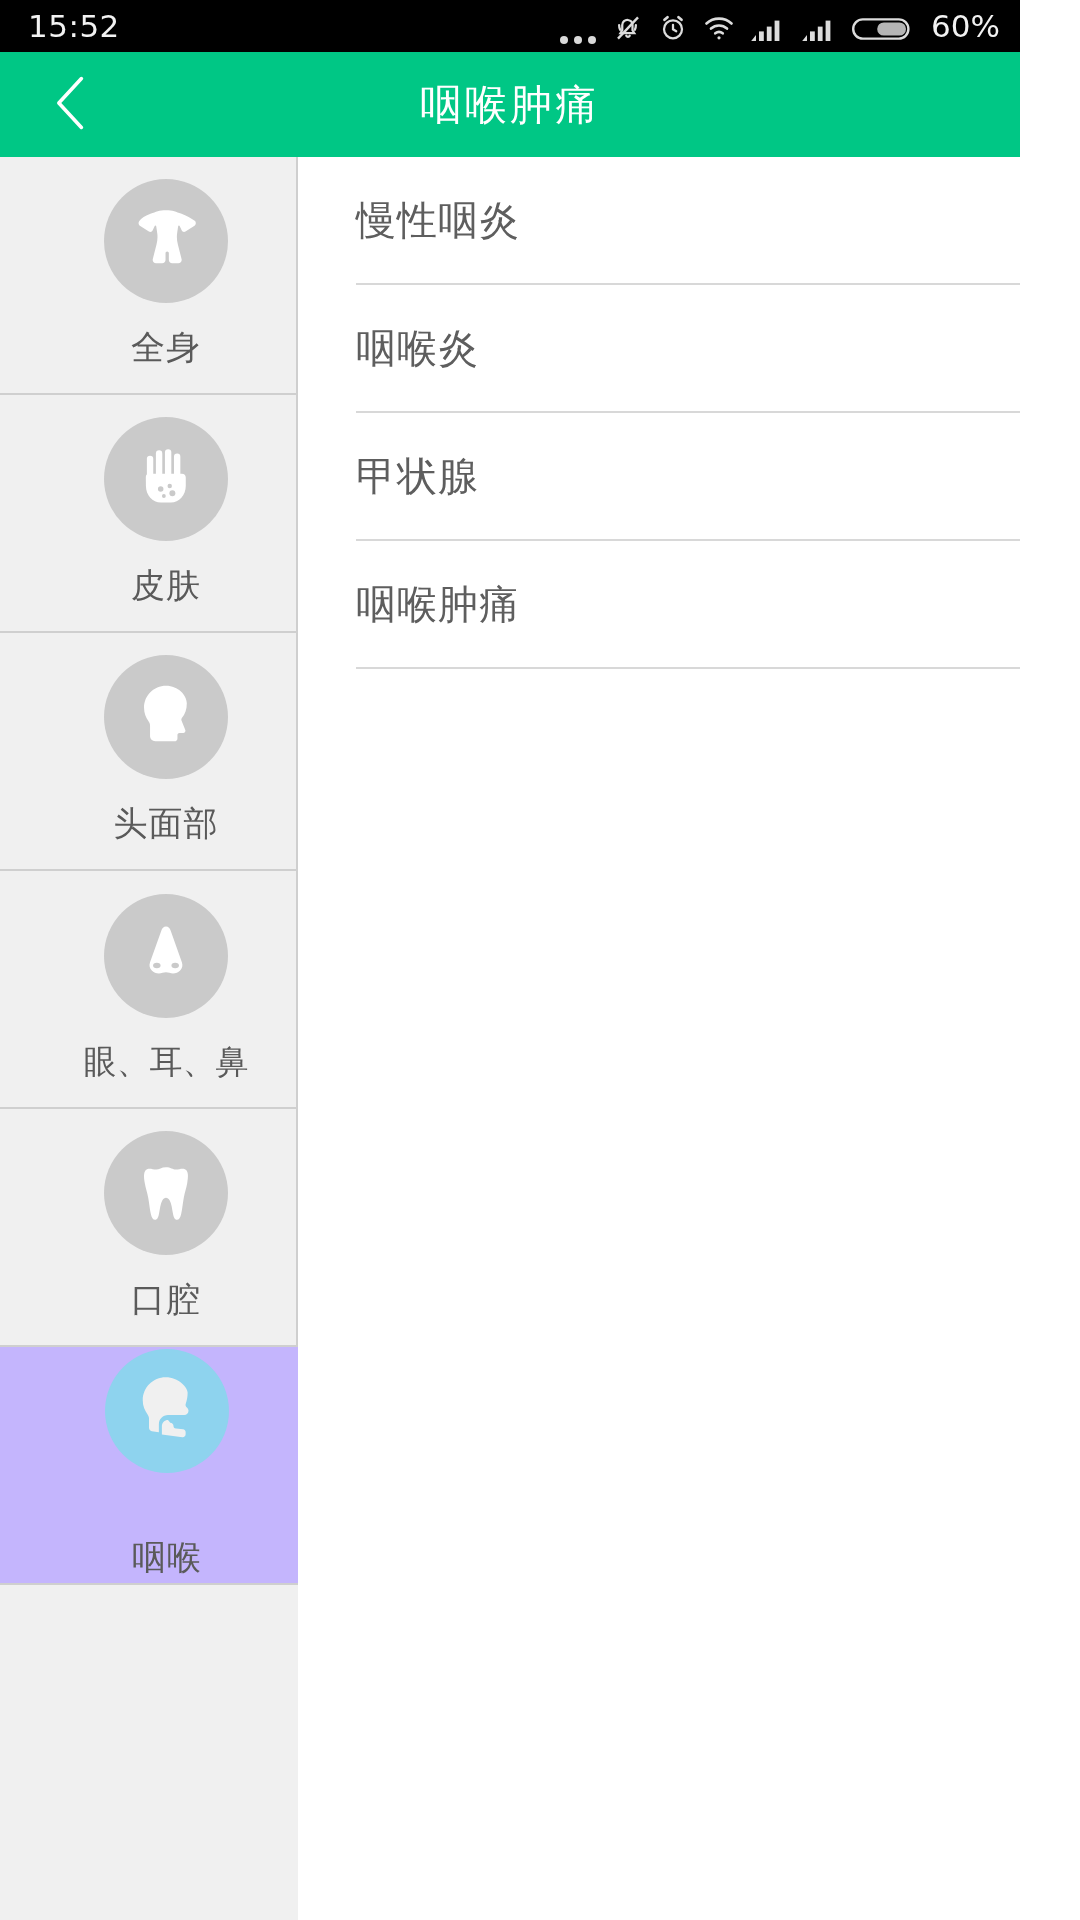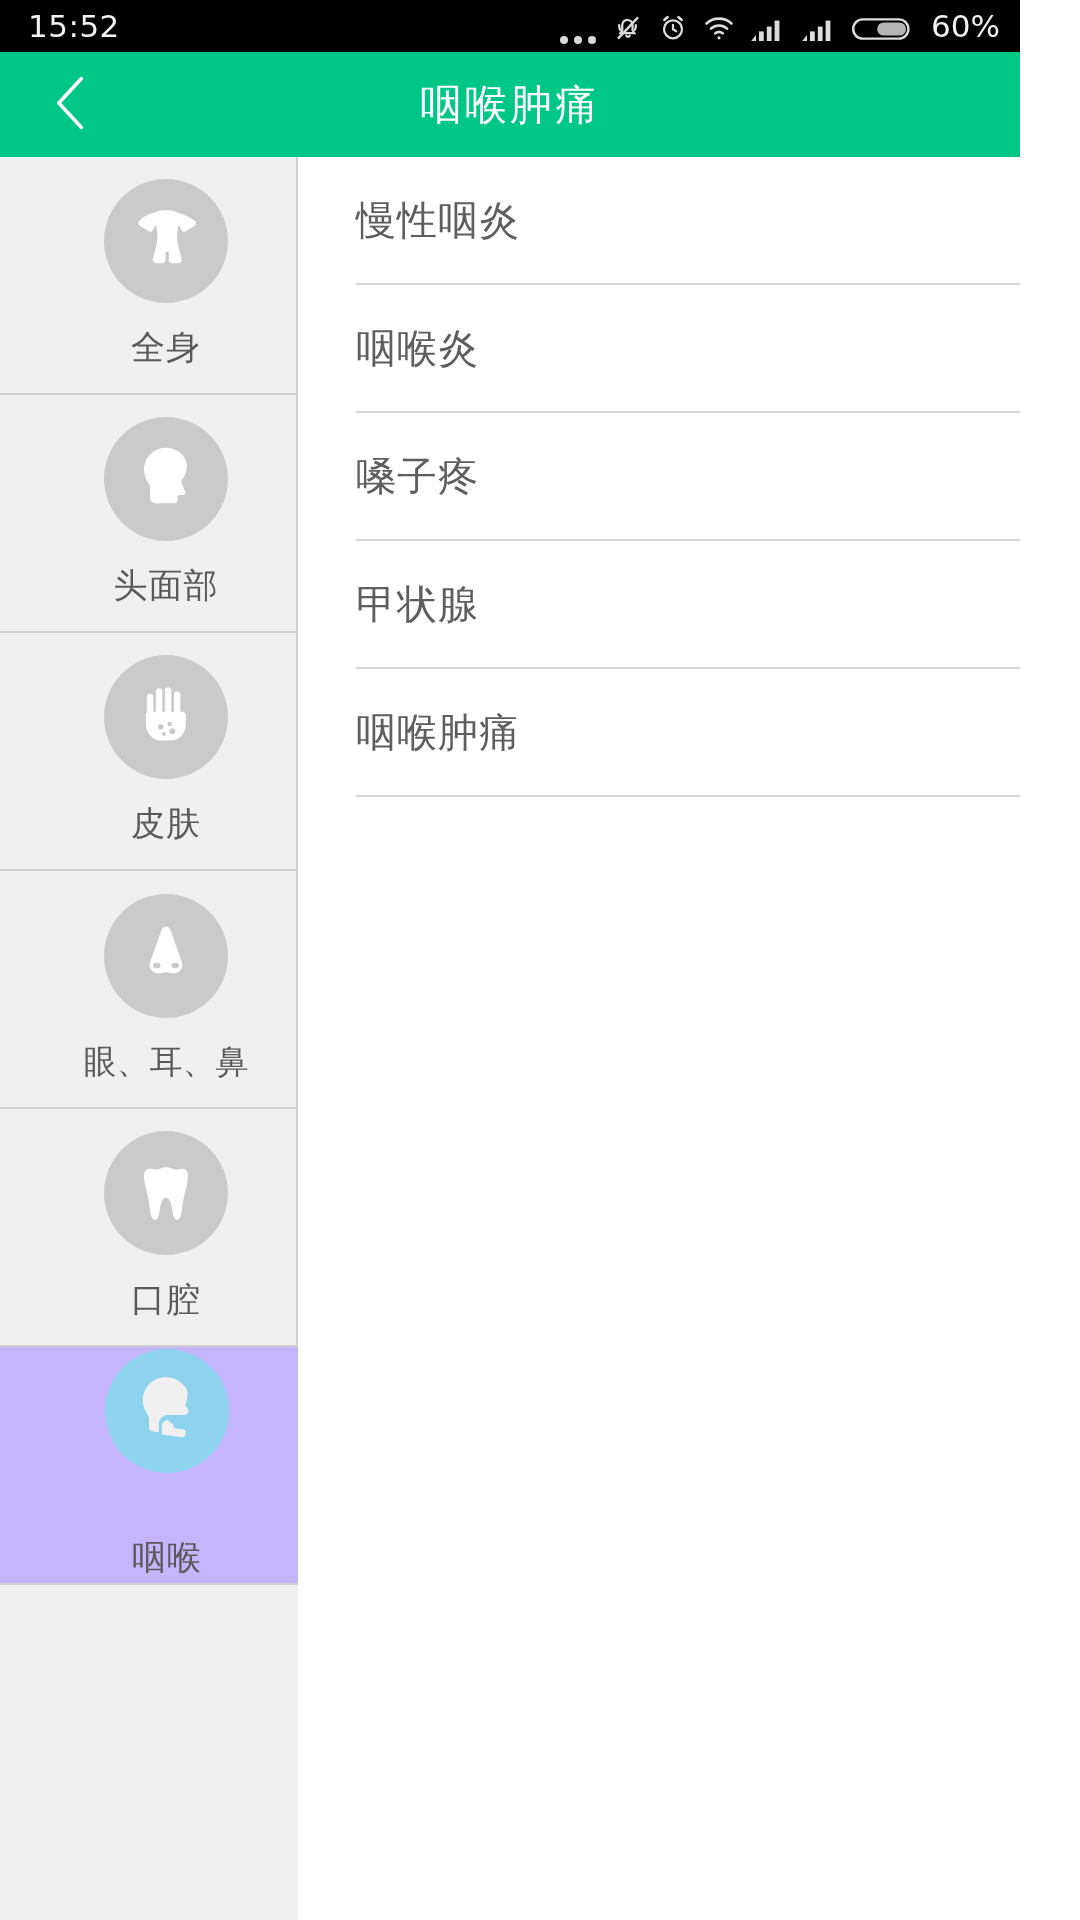--- a/index.html
+++ b/index.html
@@ -177,46 +177,46 @@
         <span class="side-icon">
           <svg width="76" height="76" viewBox="0 0 64 64" fill="#ffffff">
             <path d="M32 6c-5.5 0-8.8 1.4-12.6 2.9C14.5 10.8 11 13 9.5 15.2c-1.1 1.6-.6 3.3.8 4.2l7.3 4.6c1.2.8 2.6.3 3.2-1l1.6-3.5c.3-.7 1.3-.6 1.4.2l.8 5.6c.5 3.3.2 6.4-.6 9.6l-3.1 12.2c-.5 2 .8 3.6 2.7 3.6h5.2c1.6 0 2.8-1.2 2.8-2.7v-5.8c0-.8.6-1.4 1.4-1.4s1.4.6 1.4 1.4v5.8c0 1.5 1.2 2.7 2.8 2.7h5.2c1.9 0 3.2-1.6 2.7-3.6l-3.1-12.2c-.8-3.2-1.1-6.3-.6-9.6l.8-5.6c.1-.8 1.1-.9 1.4-.2l1.6 3.5c.6 1.3 2 1.8 3.2 1l7.3-4.6c1.4-.9 1.9-2.6.8-4.2C53 13 49.5 10.8 44.6 8.9 40.8 7.4 37.5 6 32 6z"></path>
           </svg>
         </span>
         <span class="side-label">全身</span>
       </div>
 
       <div class="side-item">
         <span class="side-icon">
-          <svg width="74" height="74" viewBox="0 0 64 64" fill="#ffffff">
-            <path d="M32 5C21.4 5 13 13.4 13 24c0 5 1.8 8.5 3.6 11.2 1 1.5 1.6 2.6 1.6 4.1v9.2c0 2.6 2 4.5 4.6 4.5h16.5c1.5 0 2.6-1.1 2.6-2.5v-2.9c0-1 .8-1.8 1.8-1.8h3.2c1.3 0 2.3-1.3 1.8-2.5l-3.3-8.3c-.3-.8-.2-1.5.3-2.1 2.8-3.3 4.3-7.6 4.3-12.9C50 13.4 42.6 5 32 5z"></path>
-          </svg>
-        </span>
-        <span class="side-label">头面部</span>
-      </div>
-
-      <div class="side-item">
-        <span class="side-icon">
           <svg width="68" height="68" viewBox="0 0 64 64" fill="#ffffff">
             <rect x="14" y="10" width="6" height="26" rx="3"></rect>
             <rect x="22.5" y="5" width="6" height="31" rx="3"></rect>
             <rect x="31" y="4" width="6" height="32" rx="3"></rect>
             <rect x="39.5" y="8" width="6" height="28" rx="3"></rect>
             <path d="M13 30c0-2 1.5-3 3-3h31c2.2 0 3.6 1.6 3.6 3.6v7.9c0 8.6-6.3 15.5-14 15.5h-9.5c-7.7 0-14-6.9-14-15.5z"></path>
             <circle cx="27" cy="41.5" r="2.6" fill="#cacaca"></circle>
             <circle cx="35.5" cy="38.5" r="2.1" fill="#cacaca"></circle>
             <circle cx="38" cy="45.5" r="2.8" fill="#cacaca"></circle>
             <circle cx="30" cy="48" r="1.8" fill="#cacaca"></circle>
           </svg>
         </span>
         <span class="side-label">皮肤</span>
       </div>
 
       <div class="side-item">
         <span class="side-icon">
+          <svg width="74" height="74" viewBox="0 0 64 64" fill="#ffffff">
+            <path d="M32 5C21.4 5 13 13.4 13 24c0 5 1.8 8.5 3.6 11.2 1 1.5 1.6 2.6 1.6 4.1v9.2c0 2.6 2 4.5 4.6 4.5h16.5c1.5 0 2.6-1.1 2.6-2.5v-2.9c0-1 .8-1.8 1.8-1.8h3.2c1.3 0 2.3-1.3 1.8-2.5l-3.3-8.3c-.3-.8-.2-1.5.3-2.1 2.8-3.3 4.3-7.6 4.3-12.9C50 13.4 42.6 5 32 5z"></path>
+          </svg>
+        </span>
+        <span class="side-label">头面部</span>
+      </div>
+
+      <div class="side-item">
+        <span class="side-icon">
           <svg width="70" height="70" viewBox="0 0 64 64" fill="#ffffff">
             <path d="M32 5c-2.2 0-3.6 1.6-4.3 3.8L17.4 37.6c-1.1 3-.3 5.6 1.6 7.6 2.4 2.5 6.2 3.4 9.8 2.1 2-.7 4.3-.7 6.3 0 3.6 1.3 7.4.4 9.8-2.1 1.9-2 2.7-4.6 1.6-7.6L36.3 8.8C35.6 6.6 34.2 5 32 5z"></path>
             <ellipse cx="23.6" cy="40.6" rx="3.4" ry="2.5" fill="#cacaca"></ellipse>
             <ellipse cx="40.4" cy="40.6" rx="3.4" ry="2.5" fill="#cacaca"></ellipse>
           </svg>
         </span>
         <span class="side-label wide">眼、耳、鼻</span>
       </div>
 
       <div class="side-item">
@@ -241,23 +241,20 @@
     </div>
 
     <div class="listpanel">
       <div class="list-row">
         <span class="list-row-label">慢性咽炎</span>
       </div>
       <div class="list-row">
         <span class="list-row-label">咽喉炎</span>
       </div>
       <div class="list-row">
-        <span class="list-row-label">嗓子疼</span>
-      </div>
-      <div class="list-row">
         <span class="list-row-label">甲状腺</span>
       </div>
       <div class="list-row">
         <span class="list-row-label">咽喉肿痛</span>
       </div>
     </div>
 
   </div>
 </div>
 

